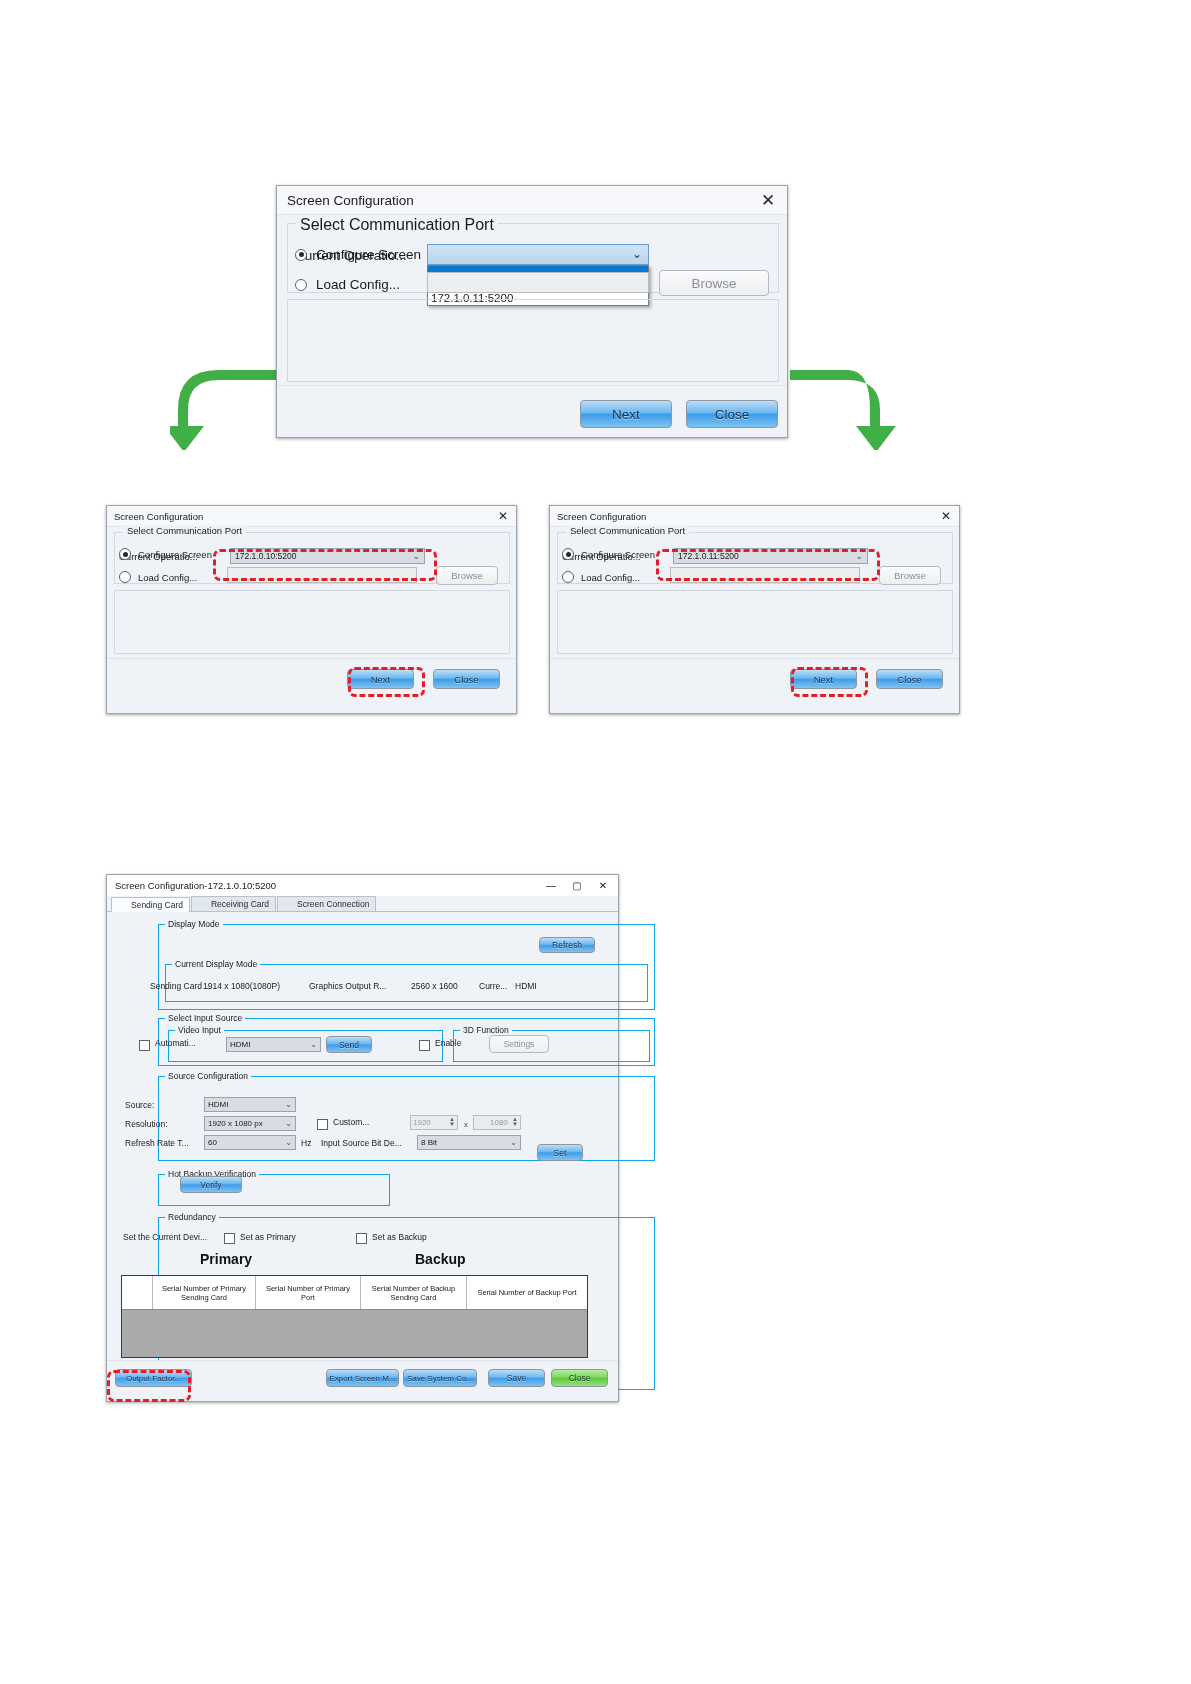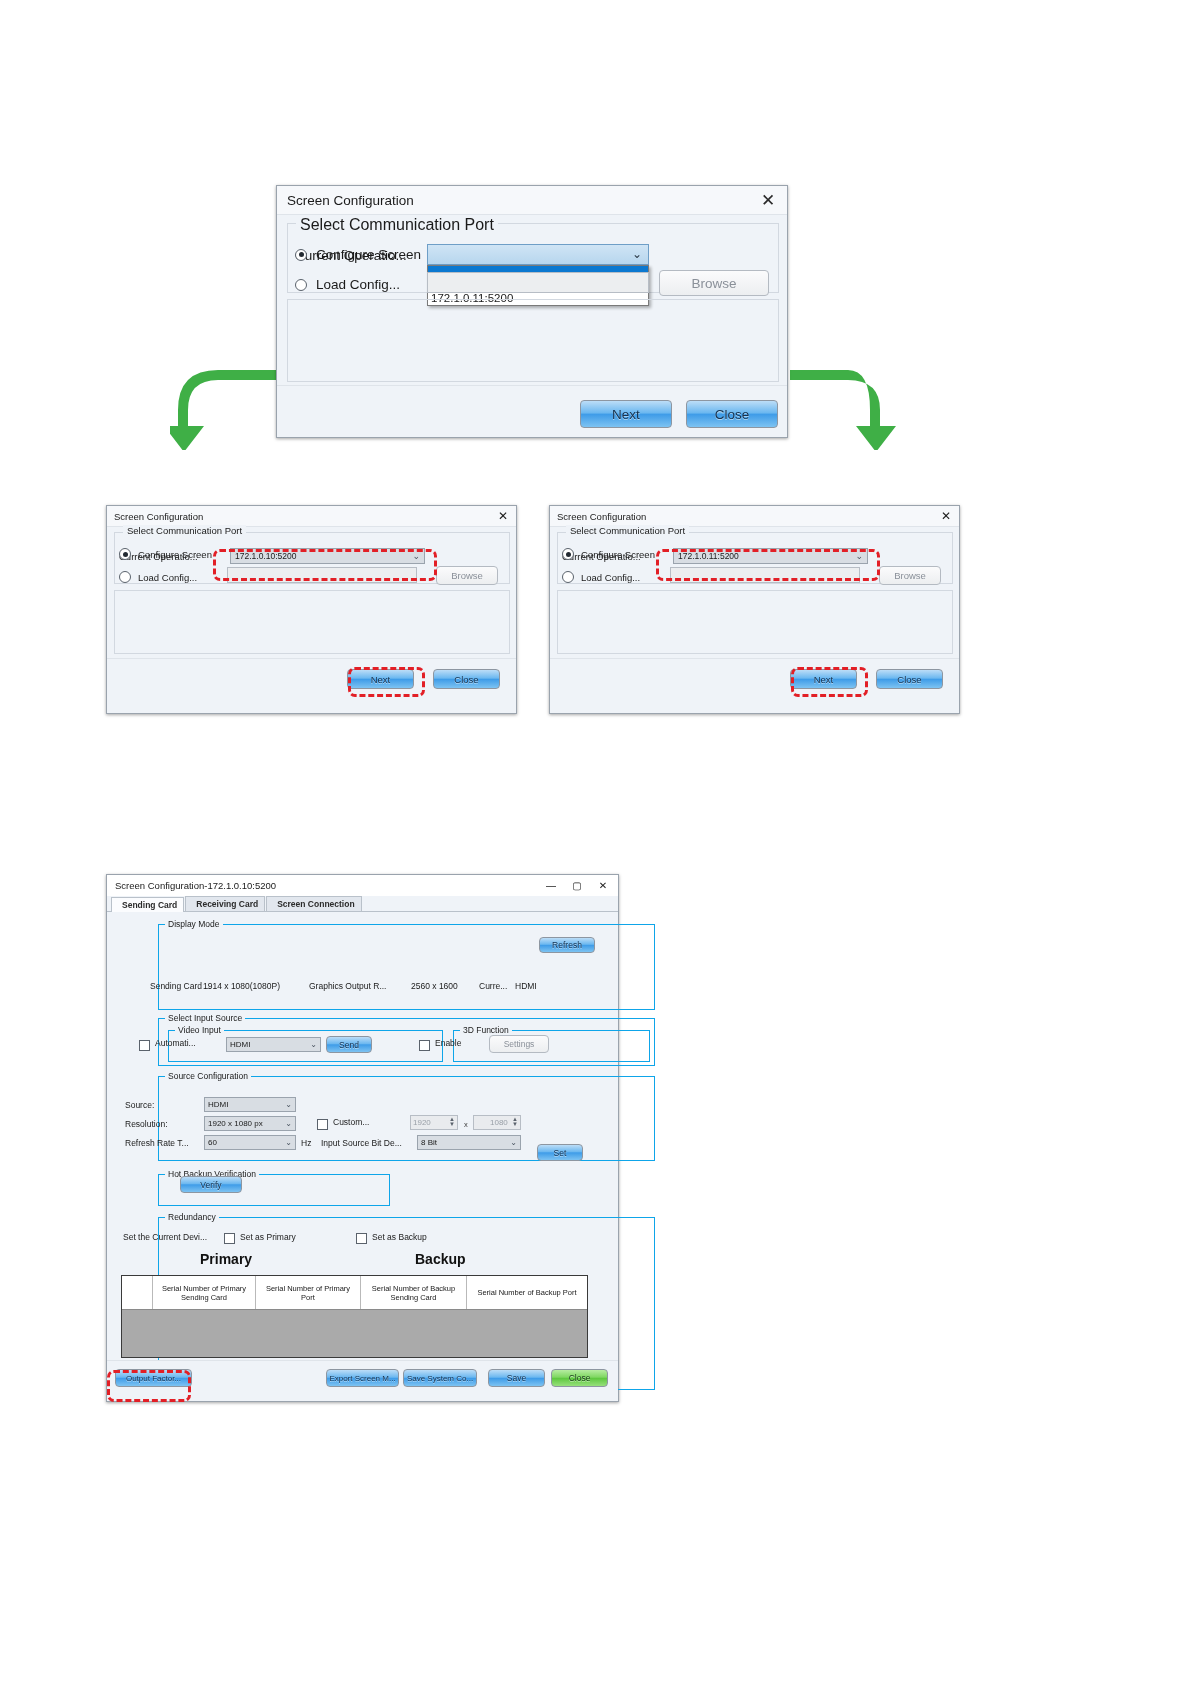--- a/index.html
+++ b/index.html
@@ -133,22 +133,22 @@
   #dlgR .cmb { left:123px; } #dlgR .lcbox{ left:120px; } #dlgR .browse{ left:329px; }
   #dlgR .bNext{ left:240px; } #dlgR .bClose{ left:326px; }
 
   
   #dlgMain { left:106px; top:874px; width:513px; height:528px; background:#eff3f8; }
   #dlgMain .win-title { height:21px; padding:0 2px 0 8px; font-size:9.5px; background:#fff; border-bottom:none; }
   #dlgMain .wbtns { display:flex; }
   #dlgMain .wbtn { width:26px; height:20px; display:flex; align-items:center; justify-content:center; font-size:10px; color:#202020; }
   .tabbar { display:flex; align-items:flex-end; height:16px; padding-left:4px;
             border-bottom:1px solid #b9c1ca; background:#eff3f8; }
-  .tab { font-size:8.5px; padding:2px 6px 2px 10px; border:1px solid #b9c1ca;
-         border-bottom:none; background:#e2e7ee; margin-right:1px; color:#2b2b2b;font-weight:bold; }
+  .tab { font-size:8.5px; padding:2px 6px 2px 19px; border:1px solid #b9c1ca;
+         border-bottom:none; background:#e2e7ee; margin-right:1px; color:#2b2b2b; }
   .tab.active { background:#fbfcfe; position:relative; top:1px; }
   #dlgMain .content { position:relative; padding:0; height:487px; }
   .g { position:absolute; border:1px solid #0ea5e9;margin-left:44px; }
   .g > .legend { position:absolute; top:-6px; left:6px; background:#eff3f8; padding:0 3px; font-size:8.5px; white-space:nowrap; }
   .sm { font-size:8.5px; }
   .xs { font-size:7.5px; }
   .combo2 { position:absolute; background:#d8dde3; border:1px solid #9aa3ad; display:flex; align-items:center; padding:0 3px; font-size:8px; }
   .combo2 .car { position:absolute; right:3px; color:#4a5460; font-size:8px; }
   .spin { position:absolute; background:#e9ebee; border:1px solid #b7bdc5; display:flex; align-items:center; padding:0 2px; font-size:8px; color:#9aa0a8; }
   .spin .ar { position:absolute; right:2px; top:1px; line-height:5px; font-size:6px; color:#5a626c; }
@@ -296,20 +296,23 @@
     <div class="tab">Screen Connection</div>
   </div>
 
   <div class="content">
 
     <div class="g" style="left:7px;top:12px;width:497px;height:86px;">
       <span class="legend">Display Mode</span>
     </div>
     <div class="btn" style="position:absolute;left:432px;top:25px;width:56px;height:16px;font-size:8.5px;">Refresh</div>
 
+    <div class="g" style="left:14px;top:52px;width:483px;height:38px;">
+      <span class="legend">Current Display Mode</span>
+    </div>
     <span class="sm" style="position:absolute;left:23px;top:69px;margin-left:20px;">Sending Card ...</span>
     <span class="sm" style="position:absolute;left:96px;top:69px;">1914 x 1080(1080P)</span>
     <span class="sm" style="position:absolute;left:202px;top:69px;">Graphics Output R...</span>
     <span class="sm" style="position:absolute;left:304px;top:69px;">2560 x 1600</span>
     <span class="sm" style="position:absolute;left:372px;top:69px;">Curre...</span>
     <span class="sm" style="position:absolute;left:408px;top:69px;">HDMI</span>
 
     <div class="g" style="left:7px;top:106px;width:497px;height:48px;">
       <span class="legend">Select Input Source</span>
     </div>

